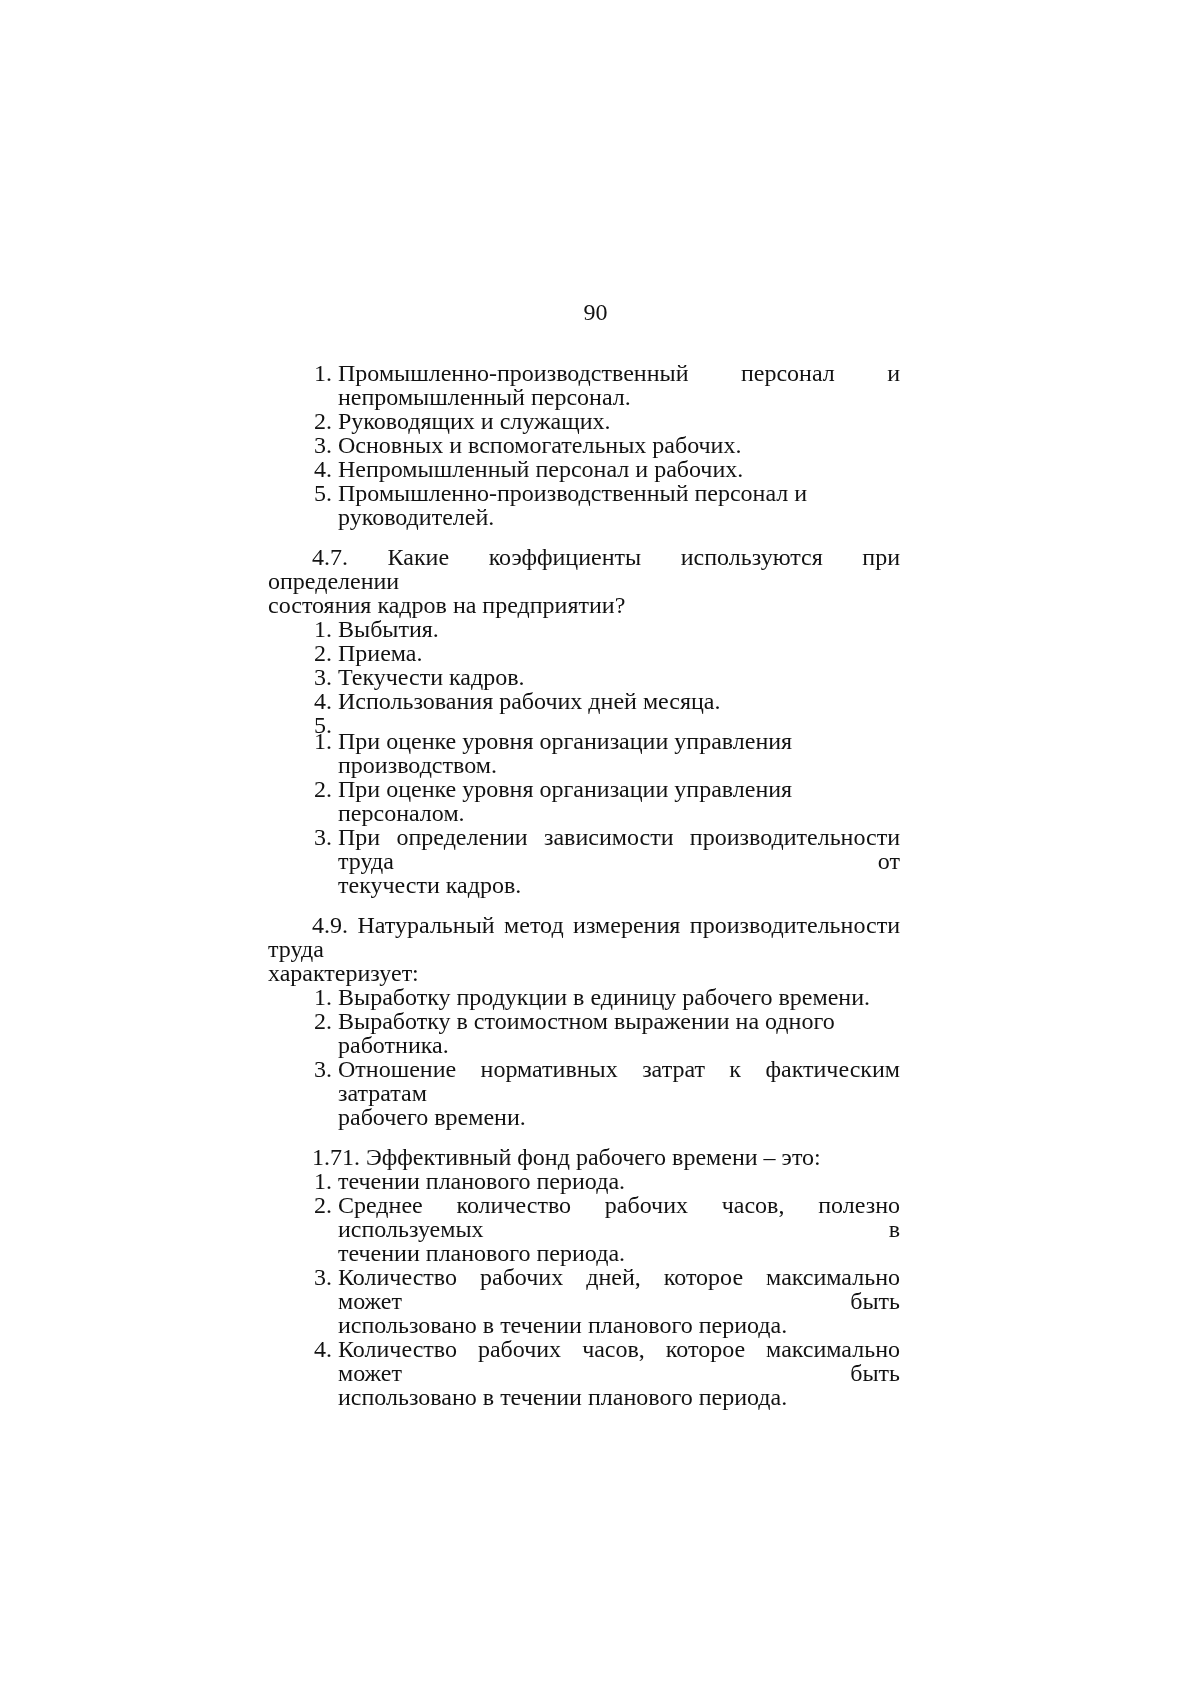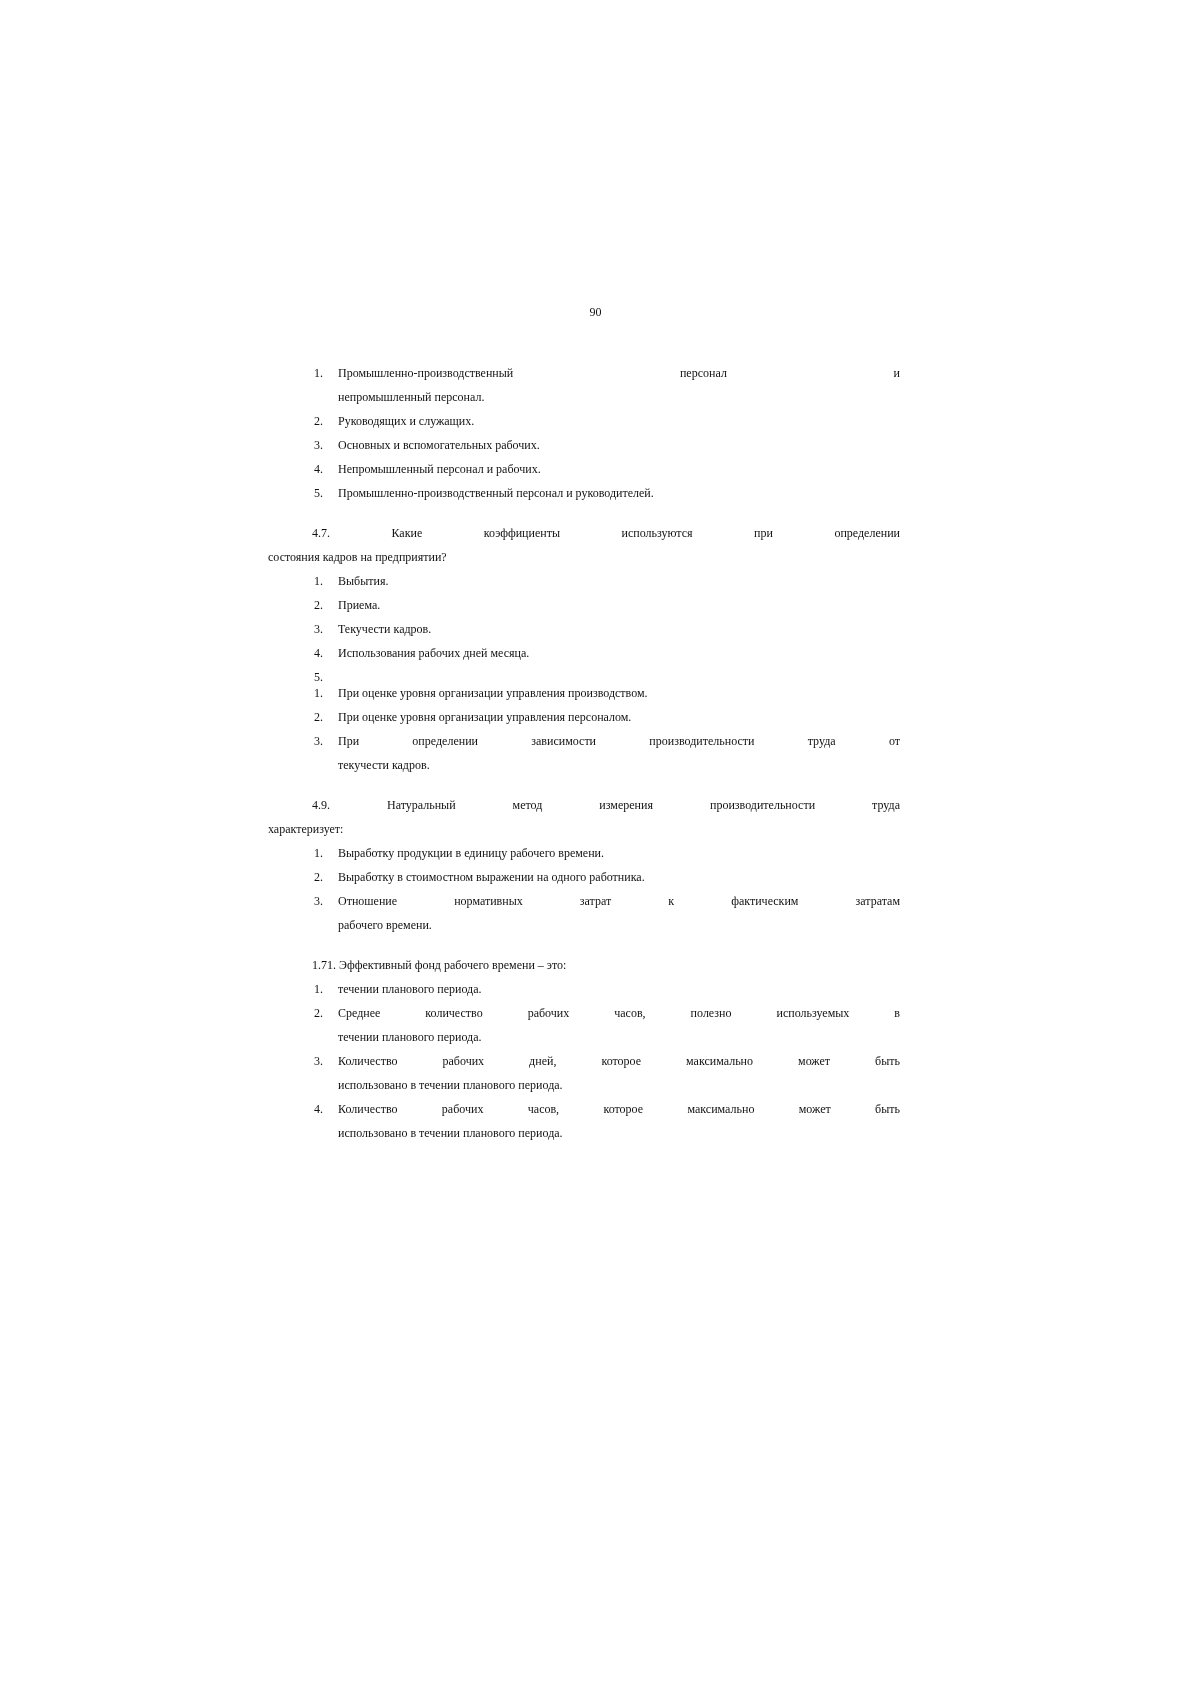--- a/index.html
+++ b/index.html
@@ -8,21 +8,21 @@
     padding: 0;
     background: #ffffff;
   }
   .page {
     position: relative;
     width: 1191px;
     height: 1684px;
     background: #ffffff;
     color: #121212;
     font-family: "Liberation Serif", "DejaVu Serif", serif;
-    font-size: 12px;
+    font-size: 24px;
     line-height: 24px;
     box-sizing: border-box;
     padding-top: 300px;
     overflow: hidden;
   }
   .page-number {
     width: 1191px;
     text-align: center;
     line-height: 24px;
   }

